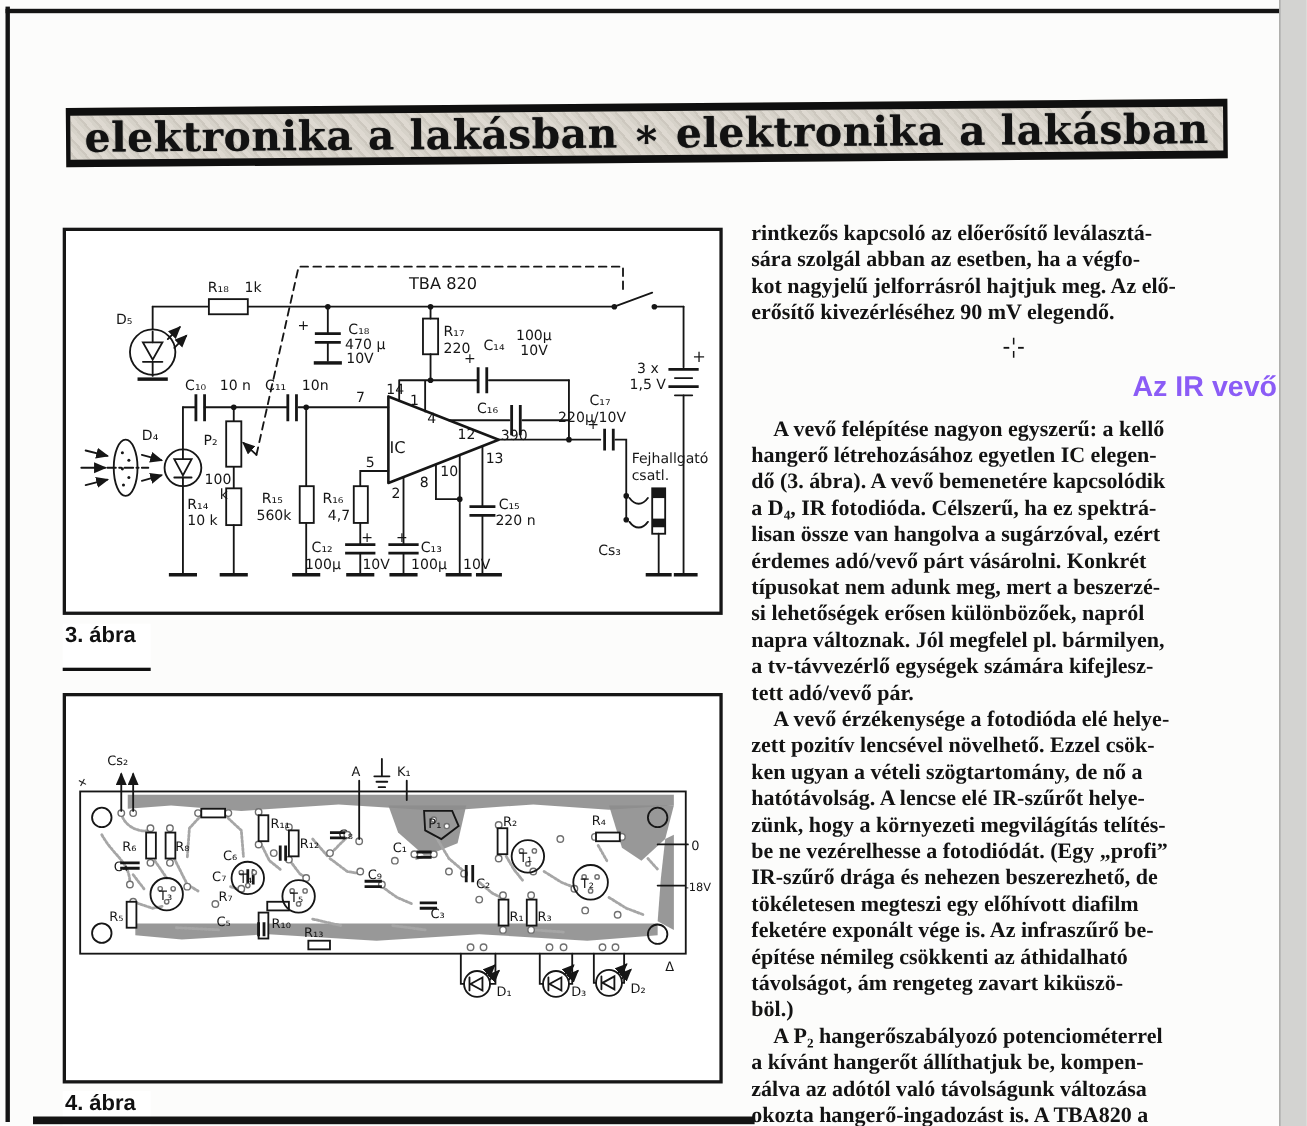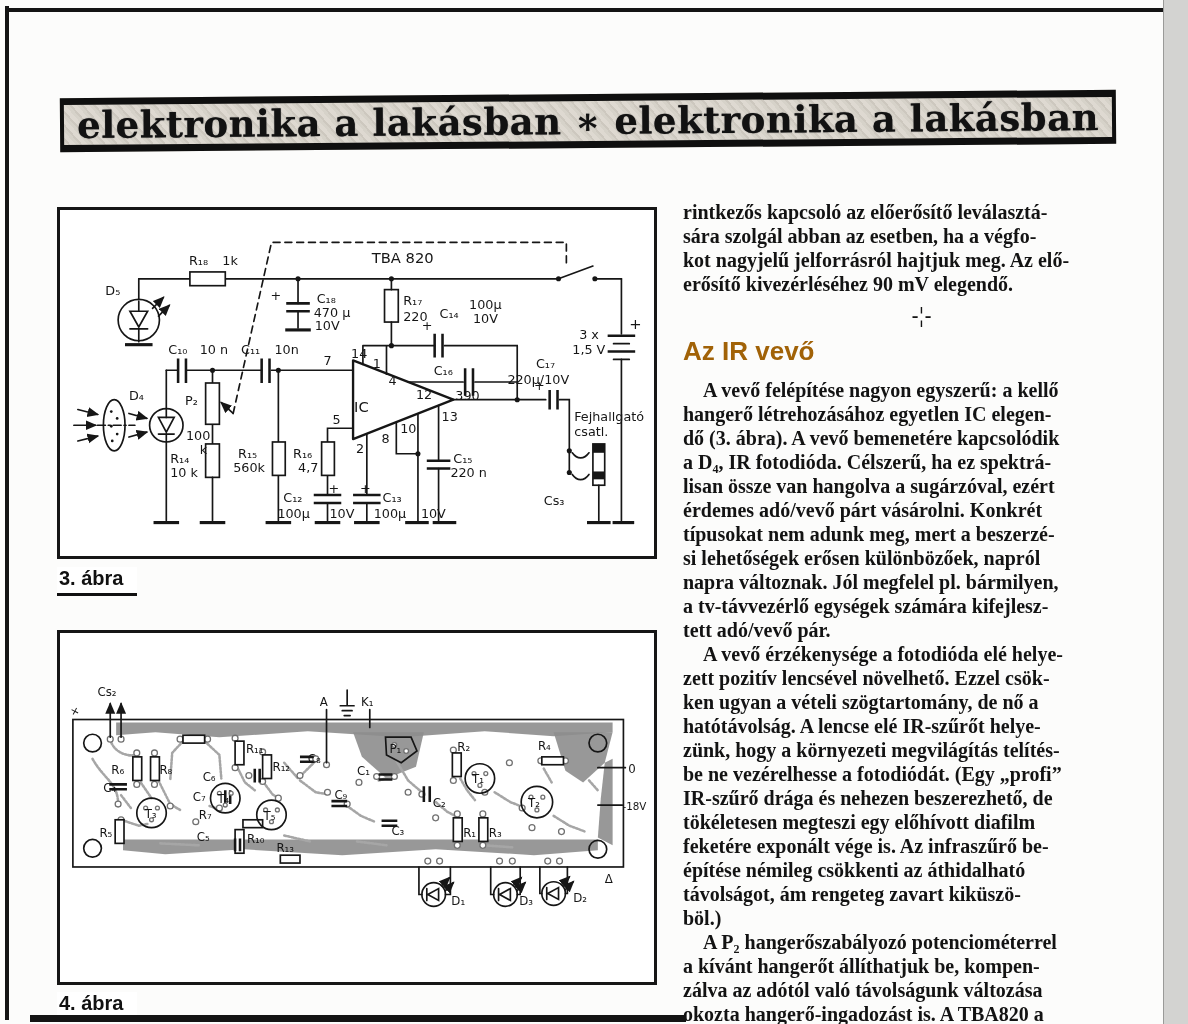--- a/index.html
+++ b/index.html
@@ -10,28 +10,28 @@
   #edge-right{left:1163px;top:0;width:25px;height:1024px;background:#d3d3d1;border-left:1px solid #9a9a98}
   #banner{left:60px;top:94px;width:1048px;height:40px;background:#dbd7ce;
     background-image:repeating-linear-gradient(49deg,#d6d2c9 0 3px,#cdc8bf 3px 5px,#ded9d1 5px 9px);
     border:4px solid #0f0f0f;border-top-width:7px;border-bottom-width:7px;
     transform:rotate(-.45deg);display:flex;align-items:center;justify-content:center}
   #banner span{font:bold 37px "DejaVu Serif",serif;color:#121212;letter-spacing:.5px;white-space:nowrap;text-shadow:0 0 1px #444}
   .figbox{border:3px solid #161616;background:#fff}
   #fig3{left:57px;top:207px;width:594px;height:346px}
   #fig4{left:57px;top:630px;width:594px;height:349px}
   .figbox svg{display:block;width:100%;height:100%}
-  .caption{font:bold 20px "Liberation Sans",sans-serif;color:#111;border-bottom:3px solid #111;padding:0 14px 3px 2px;background:#fff}
+  .caption{font:bold 20px "Liberation Sans",sans-serif;color:#111;border-bottom:3px solid #111;padding:0 14px 17px 2px;background:#fff}
   #cap3{left:57px;top:567px}
   #cap4{left:57px;top:992px}
   #bottom-rule{left:30px;top:1015px;width:656px;height:7px;background:#141414}
   #article{left:683px;top:200px;width:478px;height:824px;overflow:hidden;color:#131313}
   #article p{margin:0;font:bold 20px/24px "Liberation Serif",serif;white-space:pre-wrap}
   #divider{text-align:center;font:bold 20px/22px "Liberation Serif",serif;margin:8px 0 2px;letter-spacing:1px}
-  #heading{text-align:left;font:bold 26px/30px "Liberation Sans",sans-serif;margin:10px 0 12px;color:#a16207}
+  #heading{text-align:right;font:bold 26px/30px "Liberation Sans",sans-serif;margin:10px 0 12px;color:#8b5cf6}
   
   .t{font:13px "DejaVu Sans",sans-serif;fill:#161616}
   .t12{font:12px "DejaVu Sans",sans-serif;fill:#161616}
   .t15{font:15px "DejaVu Sans",sans-serif;fill:#161616}
   .t11{font:10.5px "DejaVu Sans",sans-serif;fill:#161616}
   .w{stroke:#161616;stroke-width:1.7;fill:none;stroke-linecap:round}
   .w2{stroke:#161616;stroke-width:2.4;fill:none;stroke-linejoin:round}
   .pl{stroke:#161616;stroke-width:2.6;fill:none}
   .gnd{stroke:#161616;stroke-width:3.2;fill:none}
   .comp{fill:#fff;stroke:#161616;stroke-width:1.7}

